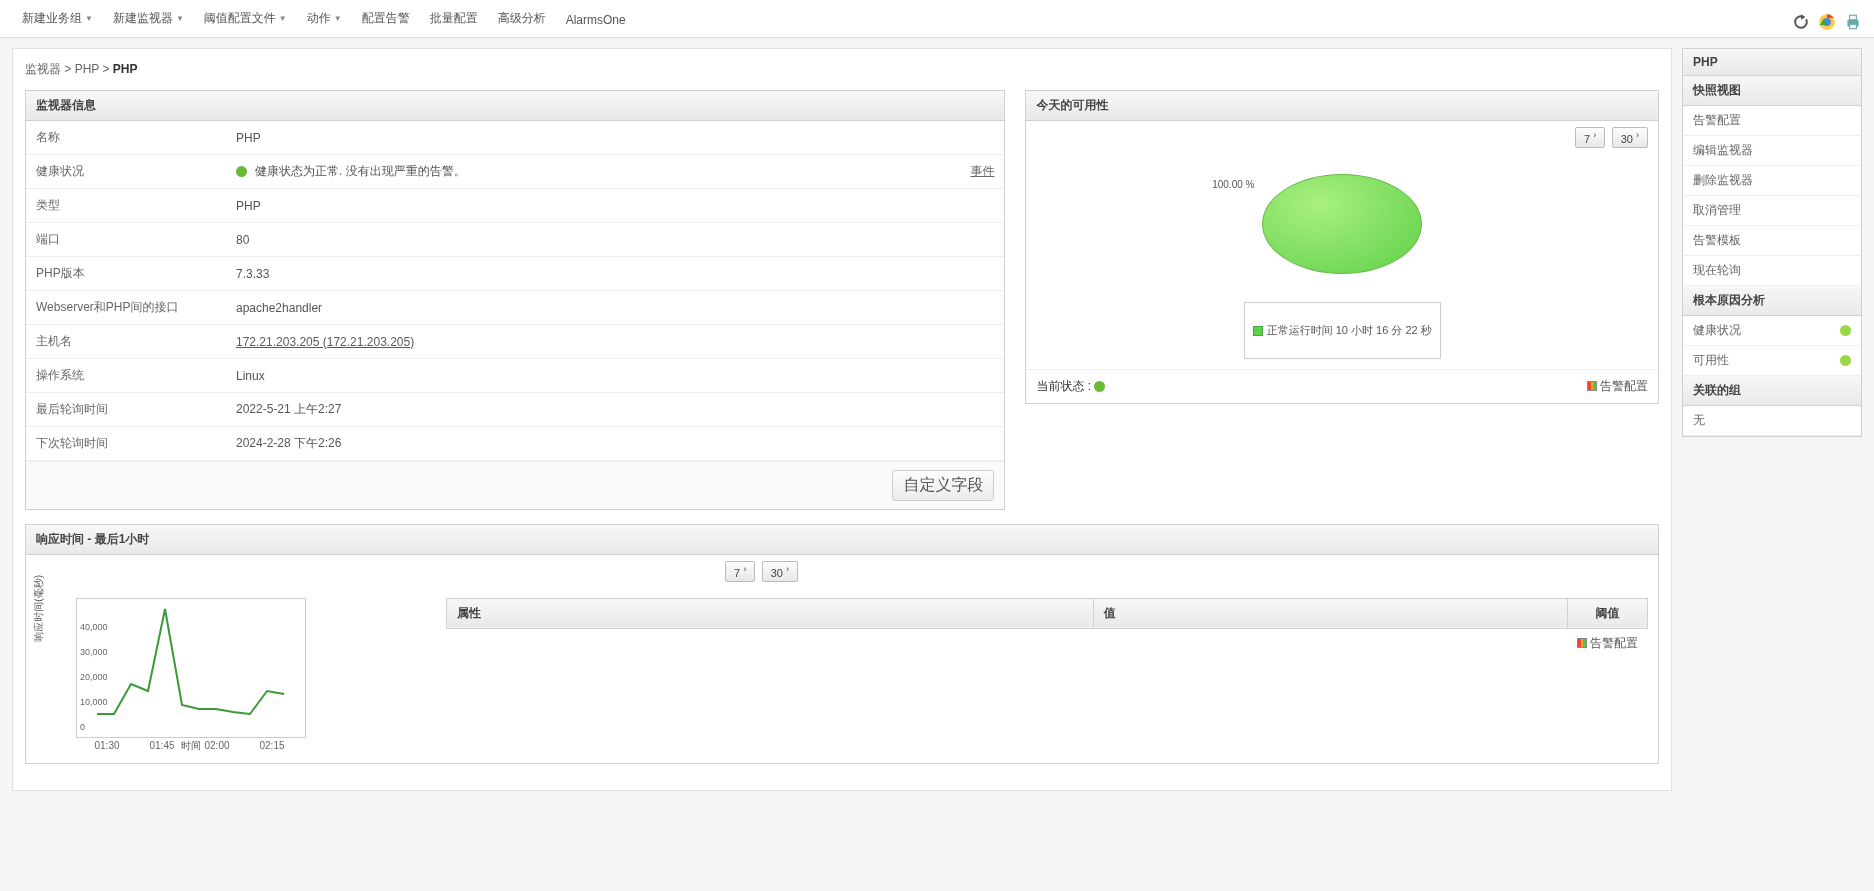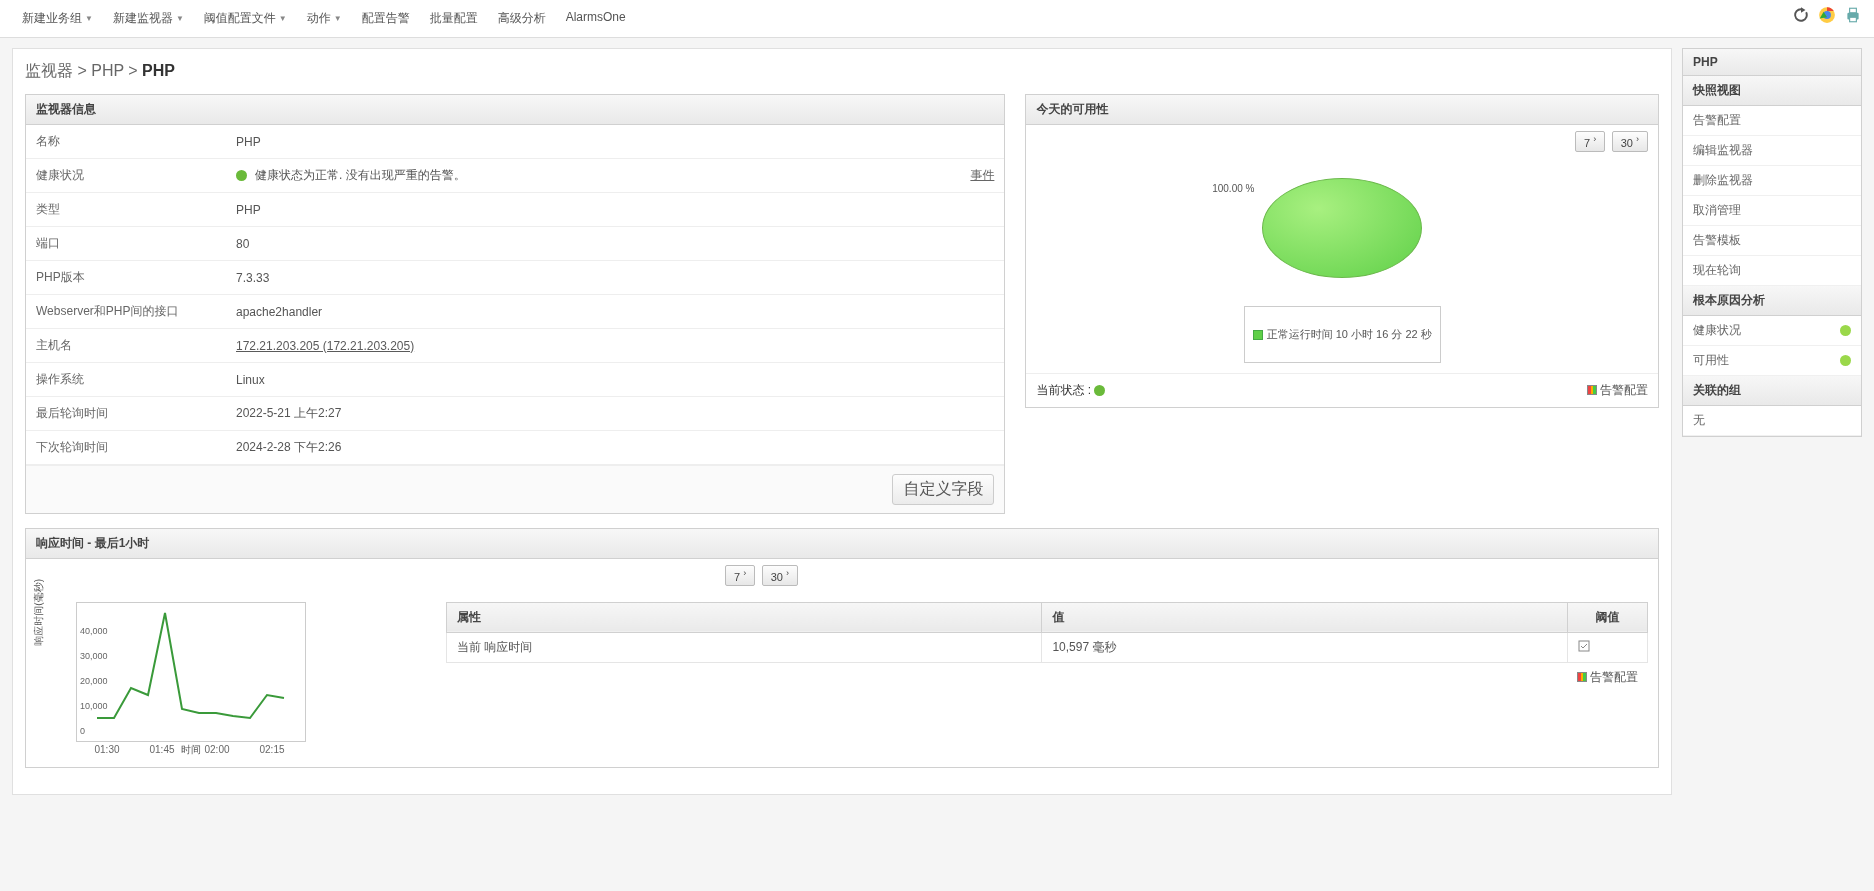--- a/index.html
+++ b/index.html
@@ -1,25 +1,25 @@
 <!DOCTYPE html>
 <html><head>
 <meta charset="utf-8">
 <style>
 * { box-sizing: border-box; margin: 0; padding: 0; }
 body { font-family: Arial, "Microsoft YaHei", sans-serif; font-size: 12px; background: #f5f5f5; color: #333; }
-.topnav { background: #fff; border-bottom: 1px solid #ddd; padding: 6px 12px; display: flex; align-items: flex-start; }
+.topnav { background: #fff; border-bottom: 1px solid #ddd; padding: 6px 12px; display: flex; align-items: flex-end; }
 .topnav-item { padding: 4px 10px; color: #555; cursor: pointer; display: flex; align-items: center; gap: 3px; }
 .topnav-item .caret { font-size: 8px; color: #888; }
 .topnav-right { margin-left: auto; display: flex; gap: 8px; align-items: center; }
 .icon-btn { width: 18px; height: 18px; display: inline-block; cursor: pointer; }
 .main { display: flex; padding: 10px 12px; gap: 10px; }
 .content { flex: 1; background: #fff; border: 1px solid #e0e0e0; padding: 12px; }
 .sidebar { width: 180px; }
-.breadcrumb { color: #666; margin-bottom: 12px; font-size: 16px; }
+.breadcrumb { color: #666; margin-bottom: 12px; font-size: 12px; }
 .breadcrumb a { color: #666; text-decoration: none; }
 .breadcrumb b { color: #333; font-weight: bold; }
 .row { display: flex; gap: 20px; }
 .col-left { flex: 0 0 60%; }
 .col-right { flex: 1; }
 .panel { border: 1px solid #d0d0d0; margin-bottom: 14px; }
 .panel-header { background: linear-gradient(#f7f7f7,#e9e9e9); border-bottom: 1px solid #d0d0d0; padding: 6px 10px; font-weight: bold; color: #444; font-size: 12px; }
 .info-table { width: 100%; border-collapse: collapse; }
 .info-table tr { border-bottom: 1px solid #eee; }
 .info-table td { padding: 8px 10px; color: #555; font-size: 12px; }
@@ -223,28 +223,20 @@
           <div class="xlabel">时间</div>
         </div>
         <div class="resp-table-wrap">
           <table class="resp-table">
             <tbody>
                 <tr>
               <th>属性</th>
               <th>值</th>
               <th style="width:80px;text-align:center;">阈值</th>
             </tr>
-            <tr>
-              <td>当前 响应时间</td>
-              <td>10,597 毫秒</td>
-              <td><span class="gear-icon"><svg viewBox="0 0 12 12">
-                        <rect x="1" y="1" width="10" height="10" fill="none" stroke="#888"></rect>
-                        <path d="M3 6l2 2 4-4" stroke="#888" fill="none"></path>
-                      </svg></span></td>
-            </tr>
           </tbody>
             </table>
           <div class="alarm-row">
             <span class="alarm-link"><span class="sq2"></span><span>告警配置</span></span>
           </div>
         </div>
       </div>
     </div>
   </div>
 

